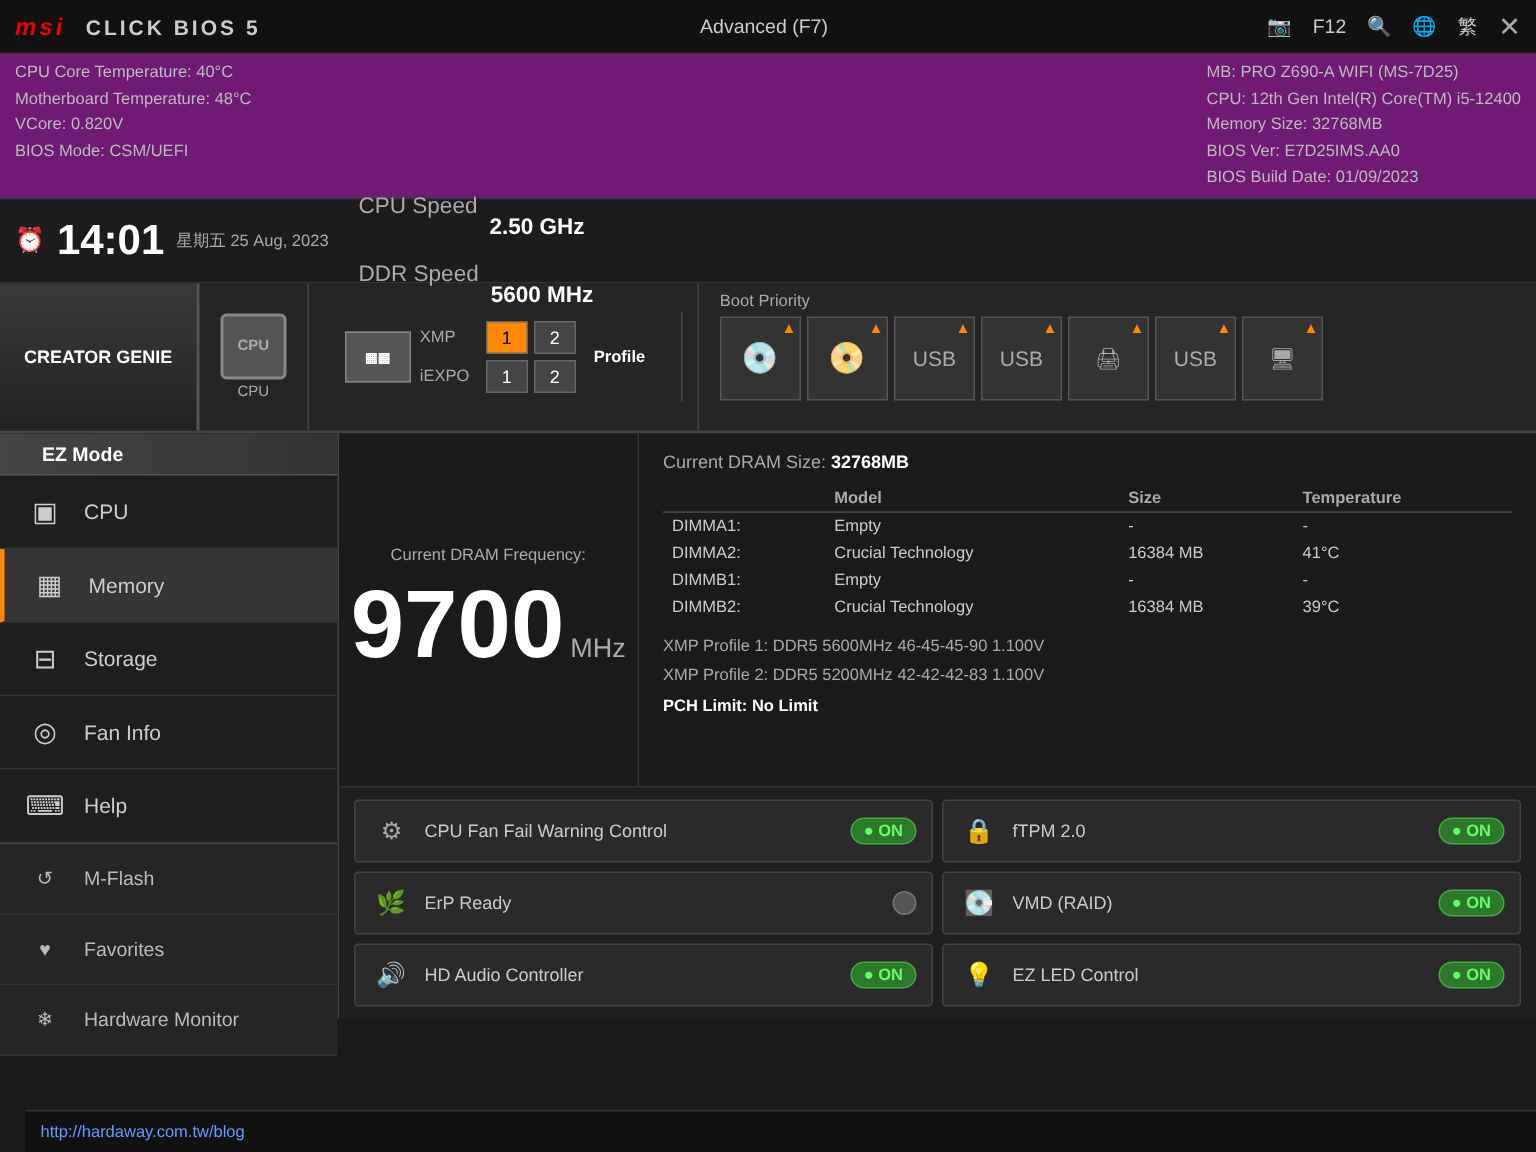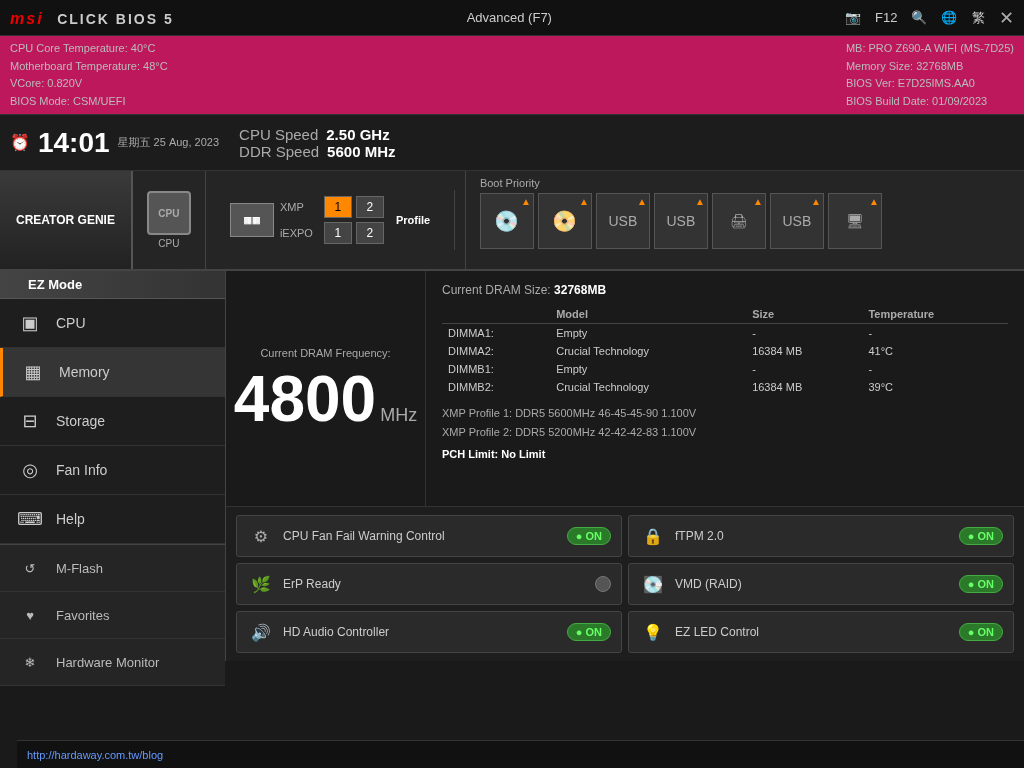--- a/index.html
+++ b/index.html
@@ -41,21 +41,21 @@
     }
     .top-right span { color: #ccc; font-size: 13px; cursor: pointer; }
     .top-right .close-btn {
       color: #aaa;
       font-size: 18px;
       cursor: pointer;
     }
 
     
     .info-bar {
-      background: #be185d;
+      background: #701a75;
       padding: 4px 10px;
       display: flex;
       justify-content: space-between;
       border-bottom: 1px solid #333;
     }
     .info-left, .info-right {
       font-size: 11px;
       color: #bbb;
       line-height: 1.6;
     }
@@ -73,21 +73,21 @@
       display: flex;
       align-items: center;
       gap: 8px;
       margin-right: 20px;
     }
     .clock-icon { color: #f80; font-size: 16px; }
     .clock-time { color: #fff; font-size: 28px; font-weight: bold; }
     .clock-date { color: #aaa; font-size: 11px; }
     .speed-section { display: flex; flex-direction: column; }
     .speed-label { color: #aaa; font-size: 15px; }
-    .speed-val { color: #fff; font-size: 15px; font-weight: bold; }
+    .speed-val { color: #fff; font-size: 15px; font-weight: bold; margin-top: 28px; }
 
     
     .profile-bar {
       background: #252525;
       height: 100px;
       display: flex;
       align-items: stretch;
       border-bottom: 2px solid #444;
     }
     .creator-genie-btn {
@@ -348,20 +348,21 @@
 
 <div class="info-bar">
   <div class="info-left">
     <div>CPU Core Temperature: 40°C</div>
     <div>Motherboard Temperature: 48°C</div>
     <div>VCore: 0.820V</div>
     <div>BIOS Mode: CSM/UEFI</div>
   </div>
   <div class="info-right">
     <div>MB: PRO Z690-A WIFI (MS-7D25)</div>
+    <div>CPU: 12th Gen Intel(R) Core(TM) i5-12400</div>
     <div>Memory Size: 32768MB</div>
     <div>BIOS Ver: E7D25IMS.AA0</div>
     <div>BIOS Build Date: 01/09/2023</div>
   </div>
 </div>
 
 <div class="clock-bar">
   <div class="clock-section">
     <span class="clock-icon">⏰</span>
     <span class="clock-time">14:01</span>
@@ -485,21 +486,21 @@
       </div>
     </div>
   </div>
 
   <div class="content-area">
 
     <div class="memory-detail">
       <div class="memory-left">
         <div class="dram-freq-label">Current DRAM Frequency:</div>
         <div style="display:flex;align-items:baseline;gap:4px;">
-          <span class="dram-freq-val">4800</span>
+          <span class="dram-freq-val">9700</span>
           <span class="dram-freq-unit">MHz</span>
         </div>
       </div>
       <div class="memory-right">
         <div class="dram-size-header">
           <span>Current DRAM Size:</span>
           <span class="dram-size-val">32768MB</span>
         </div>
         <table class="dram-table">
           <thead>

